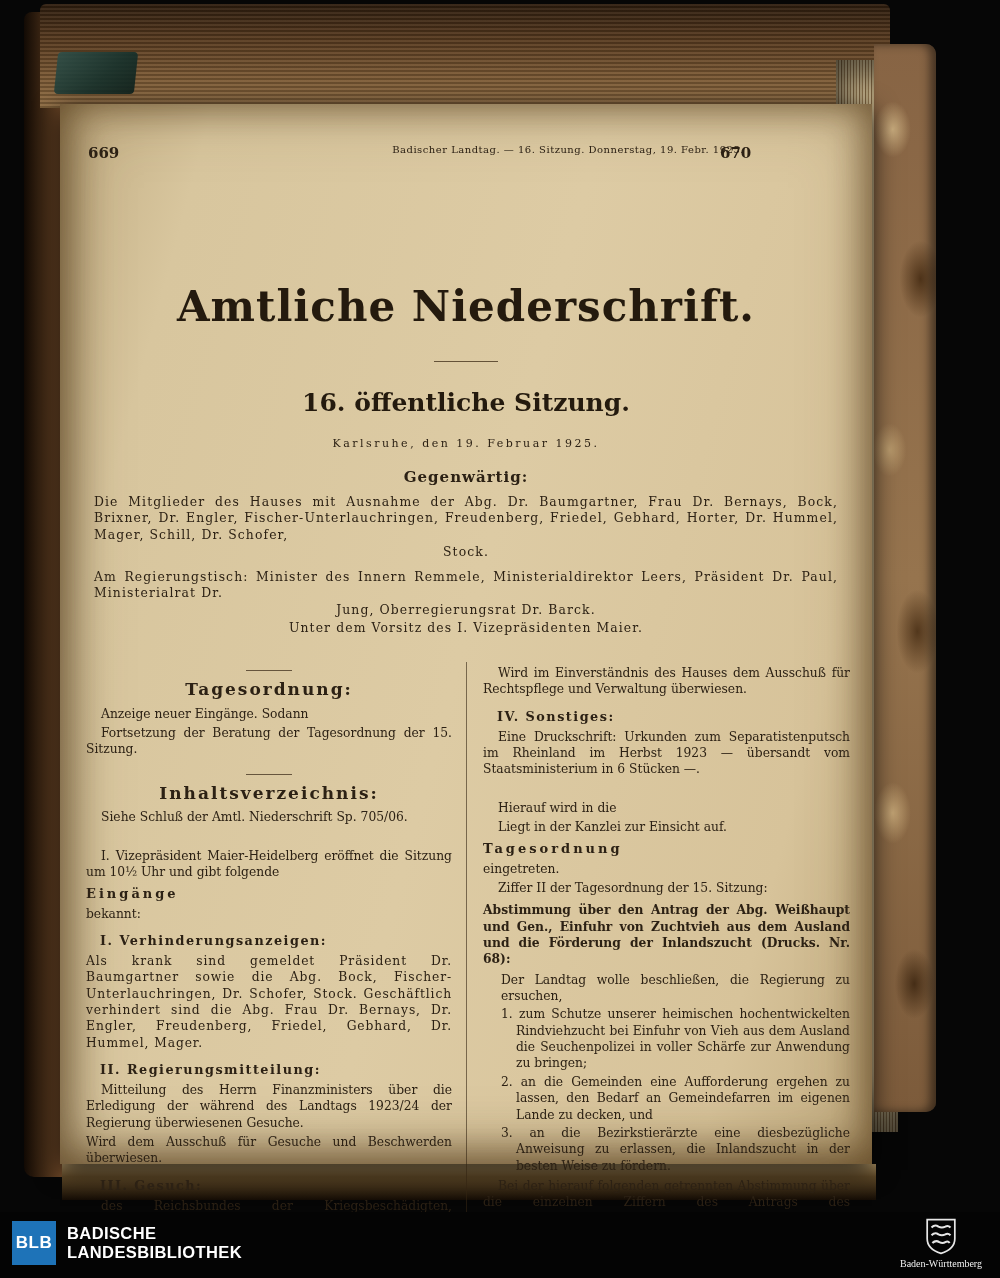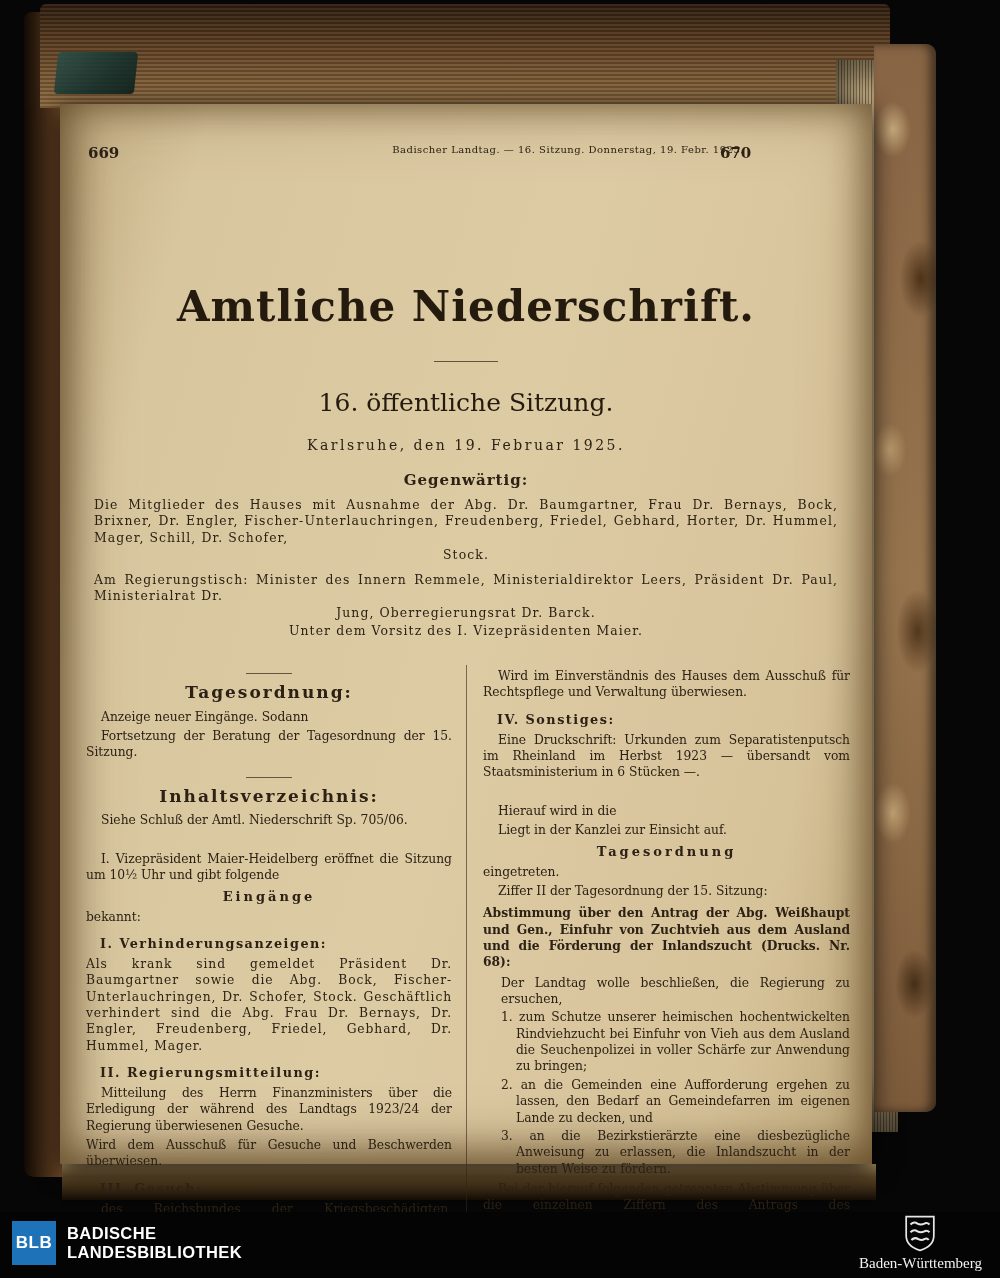--- a/index.html
+++ b/index.html
@@ -42,58 +42,58 @@
     box-sizing:border-box;padding:40px 18px 0 18px;}
 
   .ph{position:relative;height:20px;font-size:14px;}
   .pnum{font-weight:bold;font-size:15px;}
   .pnum-l{position:absolute;left:10px;top:0;}
   .pnum-r{position:absolute;left:642px;top:0;}
   .ph-title{position:absolute;left:0;right:110px;text-align:right;letter-spacing:.5px;font-size:10px;}
 
   .main-title{margin:118px 0 0 0;text-align:center;font-size:42px;font-weight:bold;letter-spacing:1px;color:#241a0e;}
   .title-rule{width:64px;margin:30px auto 0;border-top:1.5px solid rgba(60,42,20,.75);}
-  .session-title{margin:26px 0 0 0;text-align:center;font-size:25px;font-weight:normal;color:#241a0e;}
-  .dateline{margin-top:20px;text-align:center;font-size:14px;letter-spacing:2.5px;}
+  .session-title{margin:26px 0 0 0;text-align:center;font-size:25px;font-weight:bold;color:#241a0e;}
+  .dateline{margin-top:20px;text-align:center;font-size:11px;letter-spacing:2.5px;}
   .gegen{margin-top:18px;text-align:center;font-size:15px;font-weight:bold;letter-spacing:1px;}
 
   p{margin:0;}
   .att{margin:8px 16px 0;font-size:12.4px;line-height:1.32;letter-spacing:1.1px;}
   .just{text-align:justify;}
   .center{text-align:center;}
   .att.center{margin-top:1px;}
 
   .cols{display:flex;margin:26px 0 0 0;align-items:stretch;}
   .col{width:50%;box-sizing:border-box;font-size:12.3px;line-height:1.33;}
   .col-left{padding:0 14px 0 8px;}
   .col-right{border-left:1px solid rgba(52,36,18,.6);padding:0 4px 0 16px;}
   .mini-rule{width:46px;margin:8px auto 7px;border-top:1px solid rgba(52,36,18,.7);}
   .sect-head{text-align:center;font-weight:bold;font-size:17px;letter-spacing:2px;margin-bottom:5px;}
   .body{margin-top:3px;}
   .indent{text-indent:15px;}
   .gap-top{margin-top:22px;}
-  .center-sperr{text-align:center;font-weight:bold;letter-spacing:3px;font-size:13px;margin:5px 0 3px;}
+  .center-sperr{font-weight:bold;letter-spacing:3px;font-size:13px;margin:5px 0 3px;}
   .item-head{font-weight:bold;letter-spacing:1.5px;font-size:12.8px;margin:10px 0 4px 14px;}
   .sperr-light{letter-spacing:.9px;}
   .bold-head{font-weight:bold;margin-top:6px;}
   .quote-block{margin:4px 0 4px 18px;}
   .quote-block .body{margin-top:2px;}
   .li{padding-left:15px;text-indent:-15px;}
 
   
   .footer{position:absolute;left:0;bottom:0;width:1000px;height:66px;background:#040404;
     display:flex;align-items:center;justify-content:space-between;box-sizing:border-box;padding:0 12px 4px 12px;}
   .footer-left{display:flex;align-items:center;}
   .blb-badge{width:44px;height:44px;background:#1e73b8;color:#ffffff;display:flex;align-items:center;justify-content:center;
     font-family:"Liberation Sans",sans-serif;font-weight:bold;font-size:17px;letter-spacing:.5px;}
   .lib-name{color:#ffffff;font-family:"Liberation Sans",sans-serif;font-weight:bold;font-size:16.5px;line-height:1.18;
     margin-left:11px;letter-spacing:.4px;}
   .state-block{display:flex;flex-direction:column;align-items:center;margin-right:6px;}
   .coat{display:block;}
-  .state-name{color:#f2f2f2;font-family:"Liberation Serif",serif;font-size:15px;margin-top:2px;}
+  .state-name{color:#f2f2f2;font-family:"Liberation Serif",serif;font-size:10px;margin-top:2px;}
 </style>
 </head>
 <body>
 
 <div class="scene">
 
   <div class="cover-left"></div>
   <div class="top-edge"></div>
   <div class="clasp"></div>
   <div class="fore-edge"></div>

